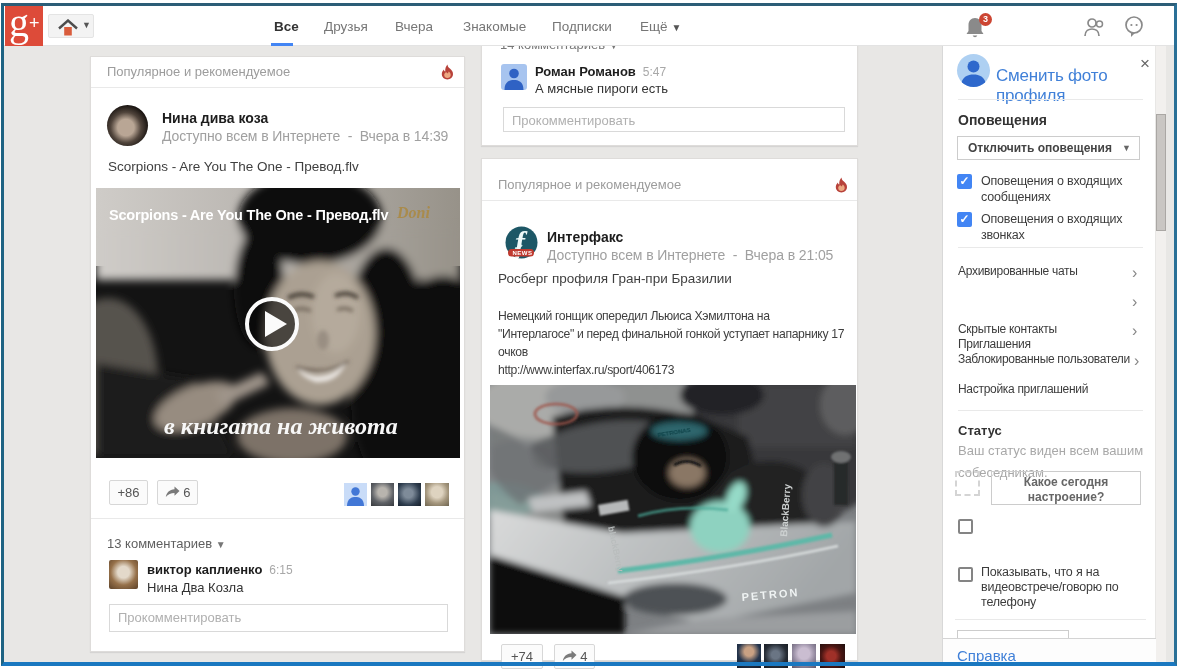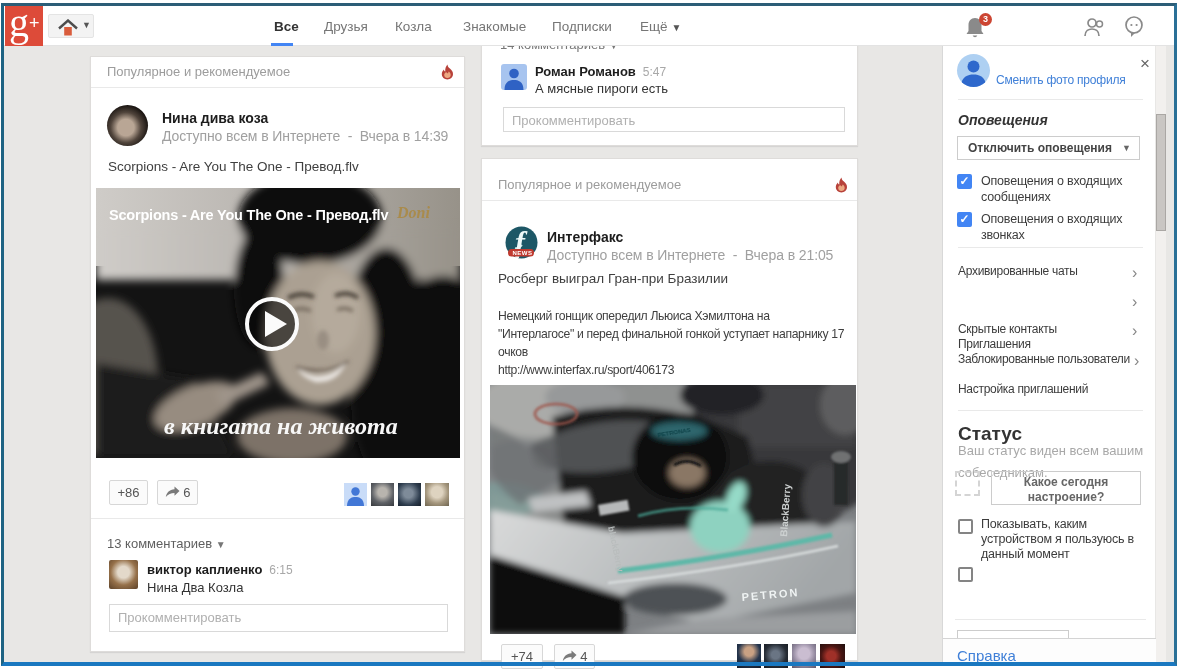--- a/index.html
+++ b/index.html
@@ -128,21 +128,21 @@
     <div class="abs divider" style="left:0; top:41px; width:100%;"></div>
     <div class="abs" id="ifaxlogo" style="left:23px; top:67px; width:33px; height:33px;"><svg width="33" height="33" viewBox="0 0 33 33">
           <circle cx="16.5" cy="16.5" r="16" fill="#1d5766"></circle>
           <path d="M10 22 Q14 23 17 19" stroke="#cfeaea" stroke-width="1.8" fill="none"></path>
           <text x="10" y="26" font-family="Liberation Serif, serif" font-style="italic" font-weight="bold" font-size="30" fill="#eef9f9">f</text>
           <rect x="3" y="23" width="26" height="7.5" rx="3.5" fill="#c03a30"></rect>
           <text x="7.5" y="29" font-family="Liberation Sans, sans-serif" font-size="6" font-weight="bold" fill="#fff" letter-spacing="0.5">NEWS</text>
         </svg></div>
     <div class="abs name" style="left:65px; top:70px;">Интерфакс</div>
     <div class="abs meta" style="left:65px; top:88px;">Доступно всем в Интернете&nbsp; -&nbsp; Вчера в 21:05</div>
-    <div class="abs ptext" style="left:16px; top:112px;">Росберг выиграл Гран-при Бразилии</div>
+    <div class="abs ptext" style="left:16px; top:112px;">Росберг профиля Гран-при Бразилии</div>
     <div class="abs" style="left:16px; top:148px; line-height:18px; white-space:nowrap; font-size:12.2px; color:#3f3f3f; letter-spacing:-0.35px;">Немецкий гонщик опередил Льюиса Хэмилтона на<br>"Интерлагосе" и перед финальной гонкой уступает напарнику 17<br>очков<br>http://www.interfax.ru/sport/406173</div>
     <div class="abs" id="f1photo" style="left:8px; top:226px; width:366px; height:249px;">
       <svg width="366" height="249" viewBox="0 0 366 249">
         <defs>
           <filter id="fb3" x="-30%" y="-30%" width="160%" height="160%">
               <feGaussianBlur stdDeviation="3"></feGaussianBlur>
             </filter>
           <filter id="fb1" x="-30%" y="-30%" width="160%" height="160%">
               <feGaussianBlur stdDeviation="1.2"></feGaussianBlur>
             </filter>
@@ -211,47 +211,47 @@
       <div style="width:24px;height:24px;margin-right:4px;background:radial-gradient(circle at 50% 40%, #cabdd1 0 30%, #93899f 60%, #5d5769);"></div>
       <div style="width:25px;height:24px;background:radial-gradient(circle at 45% 50%, #a03028 0 25%, #4a1613 55%, #1c0d0c);"></div>
     </div>
   </div>
 
   <div class="abs" id="rpanel" style="left:942px; top:46px; width:213px; height:616px; background:#fff; border-left:1px solid #d8d8d8;">
     <div class="abs" id="bigava" style="left:14px; top:8px; width:33px; height:33px; border-radius:50%; background:#aed0f2; overflow:hidden;"><svg width="33" height="33" viewBox="0 0 33 33">
           <circle cx="16.5" cy="12.5" r="6" fill="#2e68cc"></circle>
           <path d="M4 33 C4 22.5 11 20.5 16.5 20.5 C22 20.5 29 22.5 29 33 Z" fill="#2e68cc"></path>
         </svg></div>
-    <div class="abs link" style="left:53px; top:27px; font-size:12px; letter-spacing:-0.2px;">Сменить фото профиля</div>
+    <div class="abs link" style="left:53px; top:20px; font-size:17px; letter-spacing:-0.2px;">Сменить фото профиля</div>
     <div class="abs" style="left:197px; top:8px; font-size:17px; color:#666;">×</div>
     <div class="abs divider" style="left:15px; top:53px; width:185px;"></div>
-    <div class="abs" style="left:15px; top:66px; font-size:14px; font-weight:bold; color:#333;font-style:italic;">Оповещения</div>
+    <div class="abs" style="left:15px; top:66px; font-size:14px; font-weight:bold; color:#333;">Оповещения</div>
     <div class="abs" style="left:14px; top:90px; width:183px; height:24px; border:1px solid #ccc; background:#fff; font-size:12px; font-weight:bold; color:#444; line-height:22px; padding-left:10px;">Отключить оповещения<span class="abs" style="right:8px; top:0; color:#666; font-size:9px;">▼</span></div>
     <div class="abs pcheck checked" style="left:14px; top:128px;">✓</div>
     <div class="abs" style="left:38px; top:127px; font-size:12.5px; color:#3c3c3c; line-height:16px; letter-spacing:-0.2px;">Оповещения о входящих<br>сообщениях</div>
     <div class="abs pcheck checked" style="left:14px; top:166px;">✓</div>
     <div class="abs" style="left:38px; top:165px; font-size:12.5px; color:#3c3c3c; line-height:16px; letter-spacing:-0.2px;">Оповещения о входящих<br>звонках</div>
     <div class="abs divider" style="left:15px; top:201px; width:185px;"></div>
     <div class="abs plink" style="left:15px; top:218px;">Архивированные чаты</div>
       <div class="abs chev" style="left:189px; top:218px;">›</div>
     <div class="abs plink" style="left:15px; top:247px;margin-top:44px;">Приглашения</div>
       <div class="abs chev" style="left:189px; top:247px;">›</div>
     <div class="abs plink" style="left:15px; top:276px;">Скрытые контакты</div>
       <div class="abs chev" style="left:189px; top:276px;">›</div>
     <div class="abs plink" style="left:15px; top:306px;">Заблокированные пользователи</div>
       <div class="abs chev" style="left:191px; top:306px;">›</div>
     <div class="abs plink" style="left:15px; top:336px;">Настройка приглашений</div>
     <div class="abs divider" style="left:15px; top:364px; width:185px;"></div>
-    <div class="abs" style="left:15px; top:377px; font-size:19px; font-weight:bold; color:#333;">Статус</div>
+    <div class="abs" style="left:15px; top:377px; font-size:13px; font-weight:bold; color:#333;">Статус</div>
     <div class="abs" style="left:15px; top:394px; font-size:13px; color:#a8a8a8; line-height:22px;">Ваш статус виден всем вашим<br>собеседникам.</div>
     <div class="abs" style="left:12px; top:425px; width:25px; height:25px; border:2px dashed #d4d4d4;"></div>
     <div class="abs" style="left:48px; top:425px; width:150px; height:34px; border:1px solid #ccc; font-size:12px; font-weight:bold; color:#666; text-align:center; line-height:15px; padding-top:3px;">Какое сегодня<br>настроение?</div>
     <div class="abs pcheck uncheck" style="left:15px; top:473px;"></div>
-    <div class="abs" style="left:38px; top:471px; font-size:12.5px; color:#3c3c3c; line-height:15px; letter-spacing:-0.2px;">Показывать, каким<br>устройством я пользуюсь в<br>данный момент</div>
     <div class="abs pcheck uncheck" style="left:15px; top:521px;"></div>
+    <div class="abs" style="left:38px; top:519px; font-size:12.5px; color:#3c3c3c; line-height:15px; letter-spacing:-0.2px;">Показывать, что я на<br>видеовстрече/говорю по<br>телефону</div>
     <div class="abs divider" style="left:12px; top:573px; width:191px;"></div>
     <div class="abs" style="left:14px; top:584px; width:112px; height:9px; border:1px solid #ccc; background:#fff;"></div>
     <div class="abs" style="left:0; top:592px; width:213px; height:24px; background:#fdfdfd; border-top:1px solid #d4d4d4;"></div>
     <div class="abs link" style="left:14px; top:601px; font-size:15px;">Справка</div>
     <div class="abs link" style="left:63px; top:632px; font-size:11px;">Отправить отзыв</div>
   </div>
 
   <div class="abs" id="toolbar" style="left:4px; top:6px; width:1170px; height:40px; background:#fff; border-bottom:1px solid #e3e3e3; z-index:30;">
     <div class="abs" id="gplus" style="left:1px; top:-1px; width:38px; height:41px; background:#dd4b39; color:#fff;">
       <span class="abs" style="left:4px; top:-6px; font-family:'Liberation Serif',serif; font-size:40px;">g</span>
@@ -260,21 +260,21 @@
     <div class="abs" id="homebtn" style="left:44px; top:8px; width:46px; height:24px; background:#f3f3f3; border:1px solid #e4e4e4; border-radius:2px;">
       <svg class="abs" style="left:8px; top:4px;" width="22" height="17" viewBox="0 0 22 17">
         <path d="M2 9.5 L11 1.5 L20 9.5" fill="none" stroke="#4d4d4d" stroke-width="2.4"></path>
         <rect x="7.2" y="8" width="7.6" height="8.5" fill="#d95c3c"></rect>
       </svg>
       <span class="abs" style="left:33px; top:5px; font-size:9px; color:#555;">▼</span>
     </div>
     <div class="abs" style="left:270px; top:13px; font-size:13.5px; font-weight:bold; color:#333;">Все</div>
     <div class="abs" style="left:267px; top:37px; width:22px; height:3px; background:#4285f4;"></div>
     <div class="abs" style="left:320px; top:13px; font-size:13.5px; color:#767676;">Друзья</div>
-    <div class="abs" style="left:391px; top:13px; font-size:13.5px; color:#767676;">Козла</div>
+    <div class="abs" style="left:391px; top:13px; font-size:13.5px; color:#767676;">Вчера</div>
     <div class="abs" style="left:459px; top:13px; font-size:13.5px; color:#767676;">Знакомые</div>
     <div class="abs" style="left:548px; top:13px; font-size:13.5px; color:#767676;">Подписки</div>
     <div class="abs" style="left:636px; top:13px; font-size:13.5px; color:#767676;">Ещё <span style="font-size:10px; color:#555;">▼</span></div>
 
     <svg class="abs" style="left:960px; top:9px;" width="22" height="26" viewBox="0 0 22 26">
       <path d="M11 3 C7 3 4.5 6 4.5 10 L4.5 16 L2.5 19 L19.5 19 L17.5 16 L17.5 10 C17.5 6 15 3 11 3 Z" fill="#8a8a8a"></path>
       <path d="M8.7 20.5 a2.4 2.4 0 0 0 4.6 0 Z" fill="#8a8a8a"></path>
     </svg>
     <div class="abs" style="left:975px; top:7px; width:13px; height:13px; border-radius:50%; background:#cc4532; color:#fff; font-size:9px; font-weight:bold; text-align:center; line-height:13px;">3</div>
 

